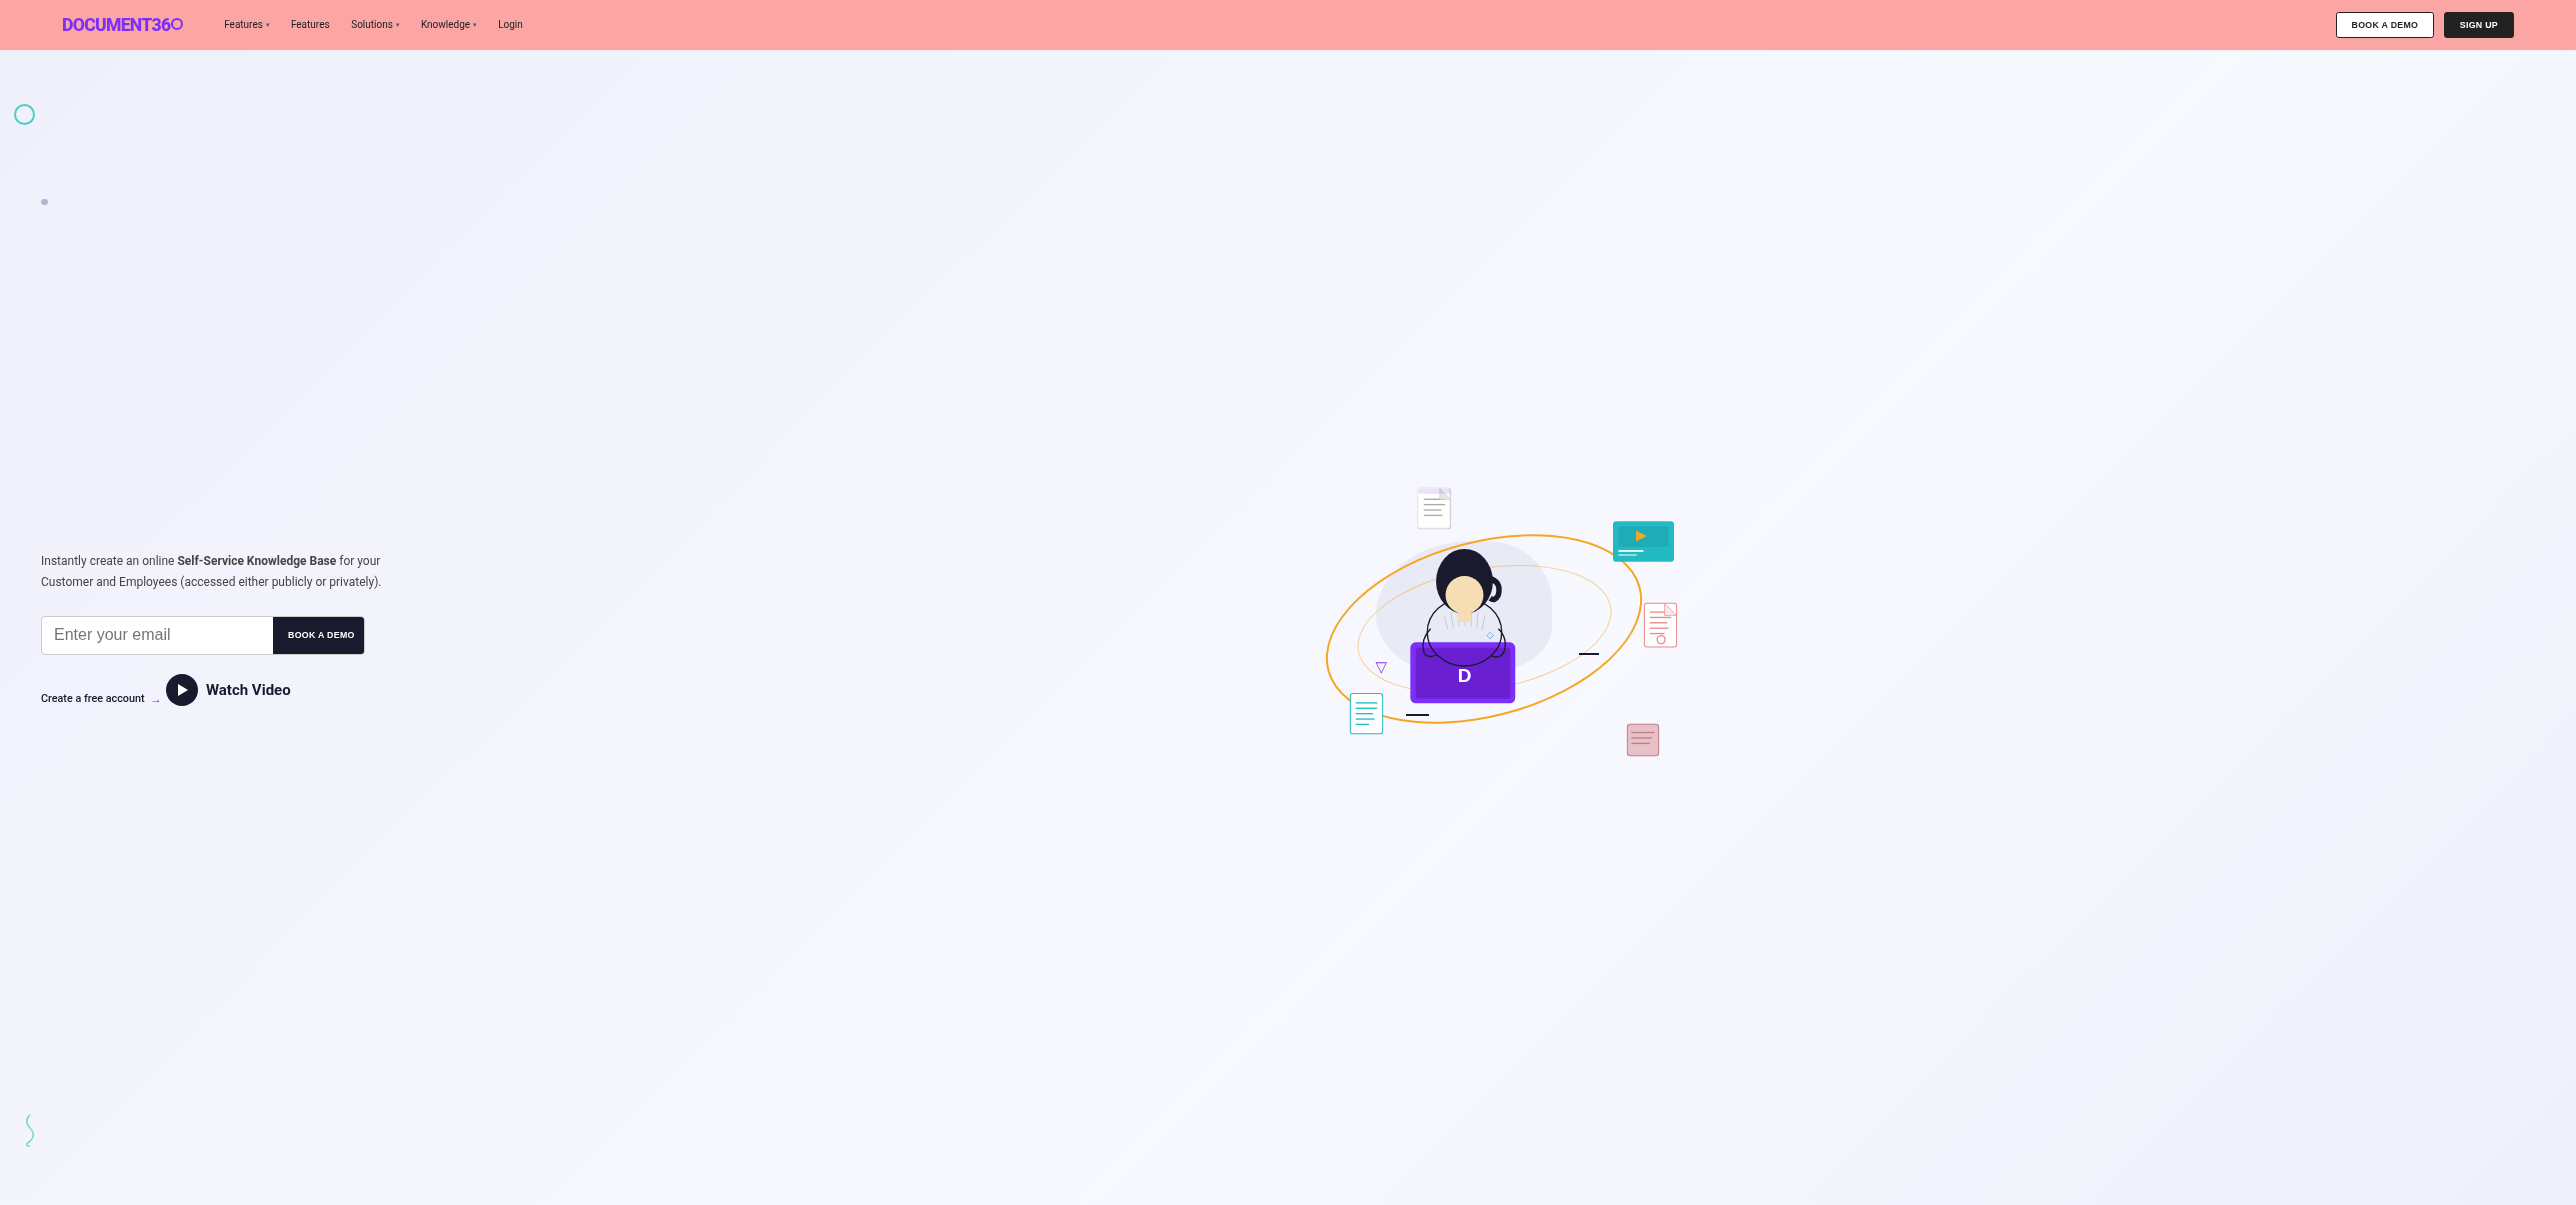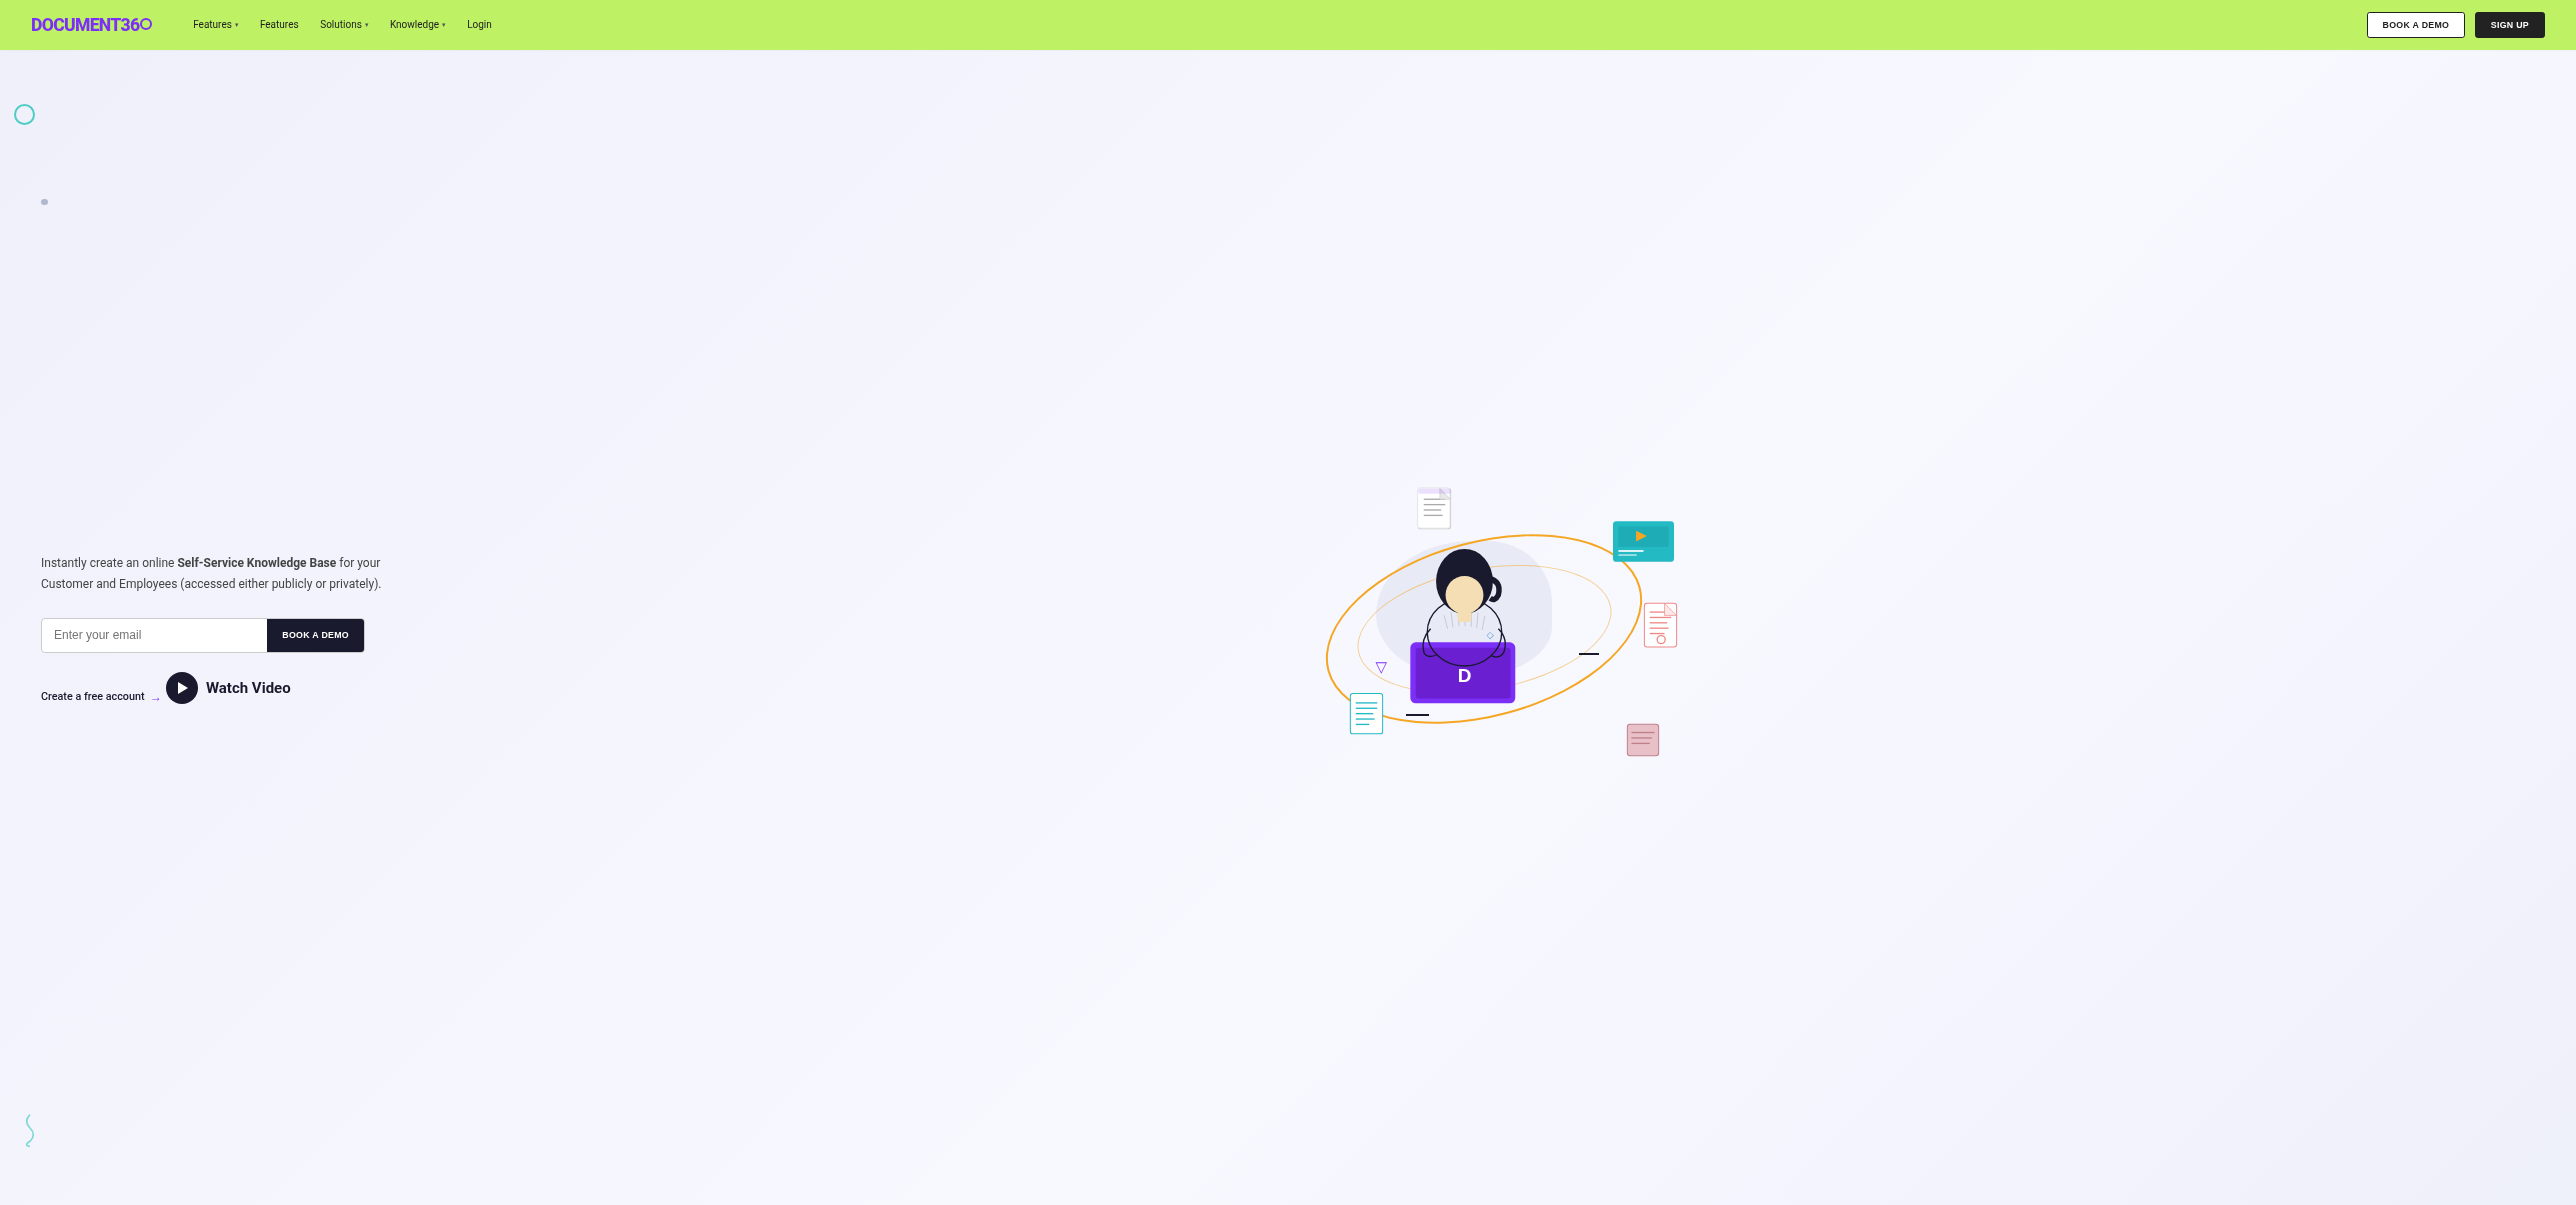--- a/index.html
+++ b/index.html
@@ -7,22 +7,22 @@
       font-family: -apple-system, BlinkMacSystemFont, 'Segoe UI', Roboto, sans-serif;
       background: #f4f5fb;
       min-height: 100vh;
       overflow-x: hidden;
     }
 
     
     nav {
       display: flex;
       align-items: center;
-      padding: 12px 31px;
-      background: #bef264;
+      padding: 12px 62px;
+      background: #fca5a5;
       box-shadow: 0 0.7px 2.7px rgba(0,0,0,0.06);
       position: relative;
       z-index: 10;
     }
     .logo {
       font-size: 17.6px;
       font-weight: 800;
       color: #7b2ff7;
       letter-spacing: -0.7px;
       margin-right: 41px;
@@ -154,21 +154,21 @@
       border: 1.4px solid #ccc;
       border-radius: 4px;
       overflow: hidden;
       background: #fff;
     }
     .email-input {
       flex: 1;
       border: none;
       outline: none;
       padding: 9.5px 12px;
-      font-size: 12px;
+      font-size: 16px;
       color: #333;
       background: transparent;
     }
     .btn-book-demo-inline {
       background: #1a1a2e;
       color: #fff;
       font-size: 8.8px;
       font-weight: 700;
       padding: 0 15px;
       border: none;

